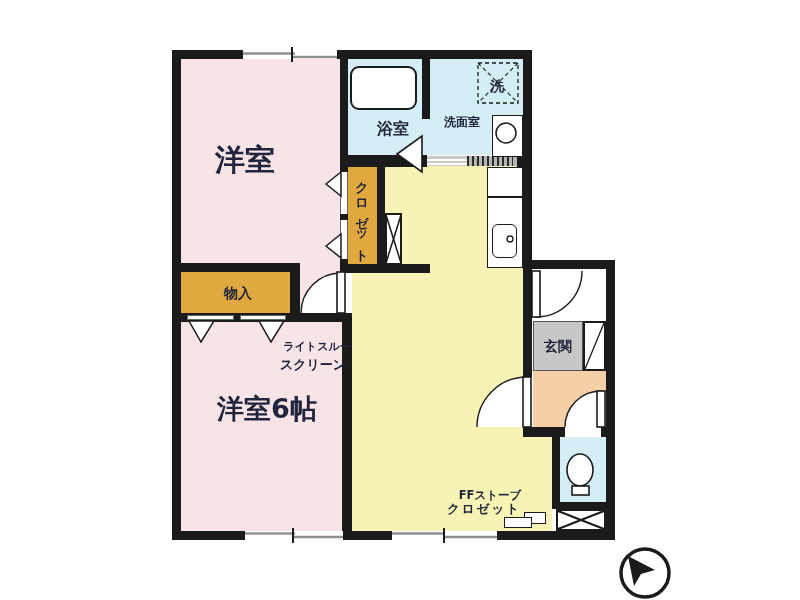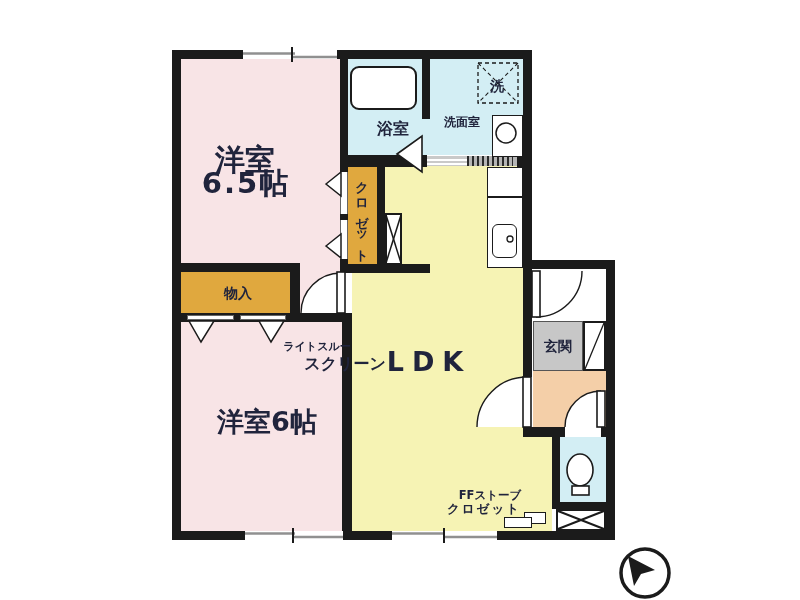--- a/index.html
+++ b/index.html
@@ -159,27 +159,25 @@
       <rect x="572" y="486" width="17" height="9" fill="#ffffff" stroke="#1b1b1b" stroke-width="1.6"></rect>
     </g>
 
     <g>
       <circle cx="645" cy="573" r="24" fill="#ffffff" stroke="#1b1b1b" stroke-width="3.5"></circle>
       <polygon points="628,556 655,570 641,574 634,586" fill="#1b1b1b"></polygon>
     </g>
   </svg>
 
   <div class="lbl" style="left:245px;top:160px;font-size:30px;">洋室</div>
-  <div class="lbl" style="left:246px;top:183px;font-size:29px;letter-spacing:2px;">6.5帖</div>
-  <div class="lbl" style="left:267px;top:421px;font-size:27px;">洋室6帖</div>
-  <div class="lbl" style="left:429px;top:361px;font-size:27px;letter-spacing:8px;">LDK</div>
+  <div class="lbl" style="left:267px;top:408px;font-size:27px;">洋室6帖</div>
   <div class="lbl" style="left:393px;top:129px;font-size:16px;">浴室</div>
   <div class="lbl" style="left:462px;top:122px;font-size:12px;">洗面室</div>
   <div class="lbl" style="left:497px;top:86px;font-size:14px;">洗</div>
   <div class="vlbl" style="left:362px;top:215px;font-size:13px;letter-spacing:2px;">クロゼット</div>
   <div class="lbl" style="left:238px;top:293px;font-size:14px;">物入</div>
   <div class="lbl" style="left:558px;top:346px;font-size:14px;">玄関</div>
   <div class="lbl" style="left:317px;top:346px;font-size:11px;">ライトスルー</div>
-  <div class="lbl" style="left:313px;top:364px;font-size:16px;margin-left:32px;">スクリーン</div>
+  <div class="lbl" style="left:313px;top:364px;font-size:13px;">スクリーン</div>
   <div class="lbl" style="left:490px;top:496px;font-size:11.5px;">FFストーブ</div>
   <div class="lbl" style="left:484px;top:509px;font-size:12.5px;letter-spacing:2px;">クロゼット</div>
 
 </div>
 
 </body></html>

